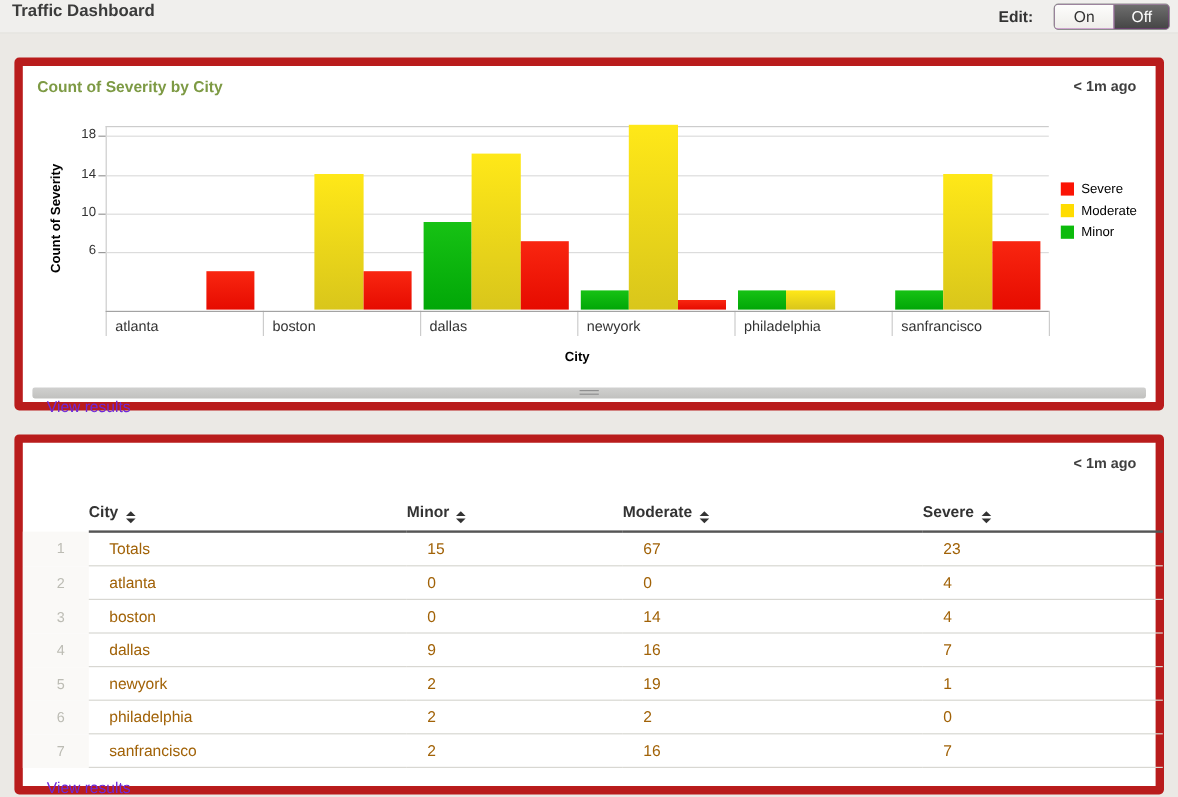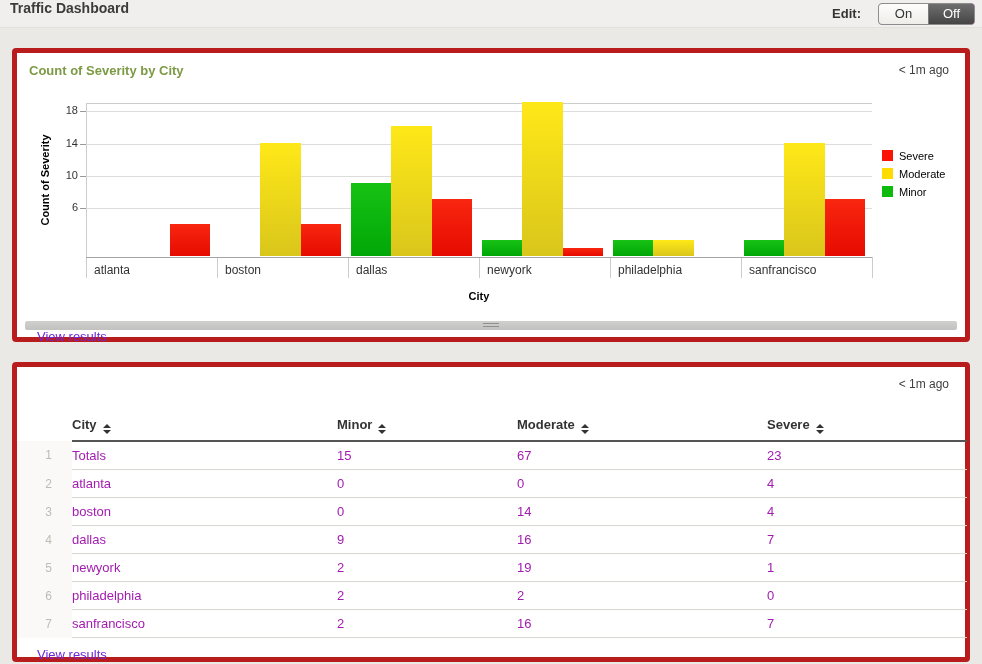--- a/index.html
+++ b/index.html
@@ -32,26 +32,26 @@
   .toggle {
     display:flex; height:22px; border:1px solid #8d8d8d; border-radius:4px;
     overflow:hidden; background:#a21caf;
   }
   .toggle-seg { width:49px; text-align:center; line-height:20px; font-size:13px; cursor:pointer; }
   .toggle-on  { color:#333; background:linear-gradient(#fdfdfc,#eeede9); }
   .toggle-off { width:46px; color:#fff; background:linear-gradient(#6e6e6e,#454545); border-left:1px solid #7a7a7a; }
   
   .panel {
     position:relative; margin:20px 12px 0 12px; background:#fff;
-    border:5px solid #b91c1c; border-radius:4px;
+    border:7px solid #b91c1c; border-radius:4px;
   }
   .panel1 { height:294px; }
   .panel2 { height:300px; }
   .panel-title { position:absolute; left:12px; top:10px; font-size:13px; font-weight:bold; color:#7d9a44; }
-  .ago { position:absolute; right:16px; top:10px; font-size:12px; font-weight:normal; color:#3f3f3f; }
+  .ago { position:absolute; right:16px; top:10px; font-size:12px; font-weight:bold; color:#3f3f3f; }
   .view-results { position:absolute; left:20px; font-size:13px; color:#6d28d9; text-decoration:none; cursor:pointer; }
   .panel1 .view-results { top:276px; }
   .panel2 .view-results { top:280px; }
   
   #plot { position:absolute; left:69px; top:50px; width:786px; height:154px; }
   .plot-top   { position:absolute; left:0; right:0; top:0; height:1px; background:#ccc; }
   .yaxis-line { position:absolute; left:0; top:0; bottom:0; width:1px; background:#ccc; }
   .axis-bottom{ position:absolute; left:0; right:0; top:154px; height:1px; background:#a3a3a3; }
   .gridline   { position:absolute; left:0; right:0; height:1px; background:#dcdcdc; }
   .ytick-label{ position:absolute; left:-48px; width:40px; text-align:right; font-size:11px; color:#333; }
@@ -80,21 +80,21 @@
   #results-table th {
     text-align:left; font-weight:bold; color:#333; padding:4px 0 6px 0;
     border-bottom:2px solid #555; cursor:pointer; white-space:nowrap;
   }
   #results-table th.gutter { border-bottom:none; cursor:default; }
   #results-table td { padding:6px 0; border-bottom:1px solid #d8d7d2; }
   #results-table td.rownum {
     border-bottom:none; text-align:right; padding-right:20px;
     color:#bcbcb4; font-size:12px; background:#faf9f7;
   }
-  .cell-link { color:#a21caf; text-decoration:none; cursor:pointer; }
+  .cell-link { color:#a16207; text-decoration:none; cursor:pointer;margin-left:17px; }
   .sort { display:inline-flex; flex-direction:column; gap:2px; margin-left:6px; vertical-align:1px; }
   .sort i { display:block; width:0; height:0; border-left:4px solid transparent; border-right:4px solid transparent; }
   .sort .up { border-bottom:4px solid #333; }
   .sort .down { border-top:4px solid #333; }
 </style>
 </head>
 <body>
 
 <div class="topbar">
   <div class="app-title">Traffic Dashboard</div>

